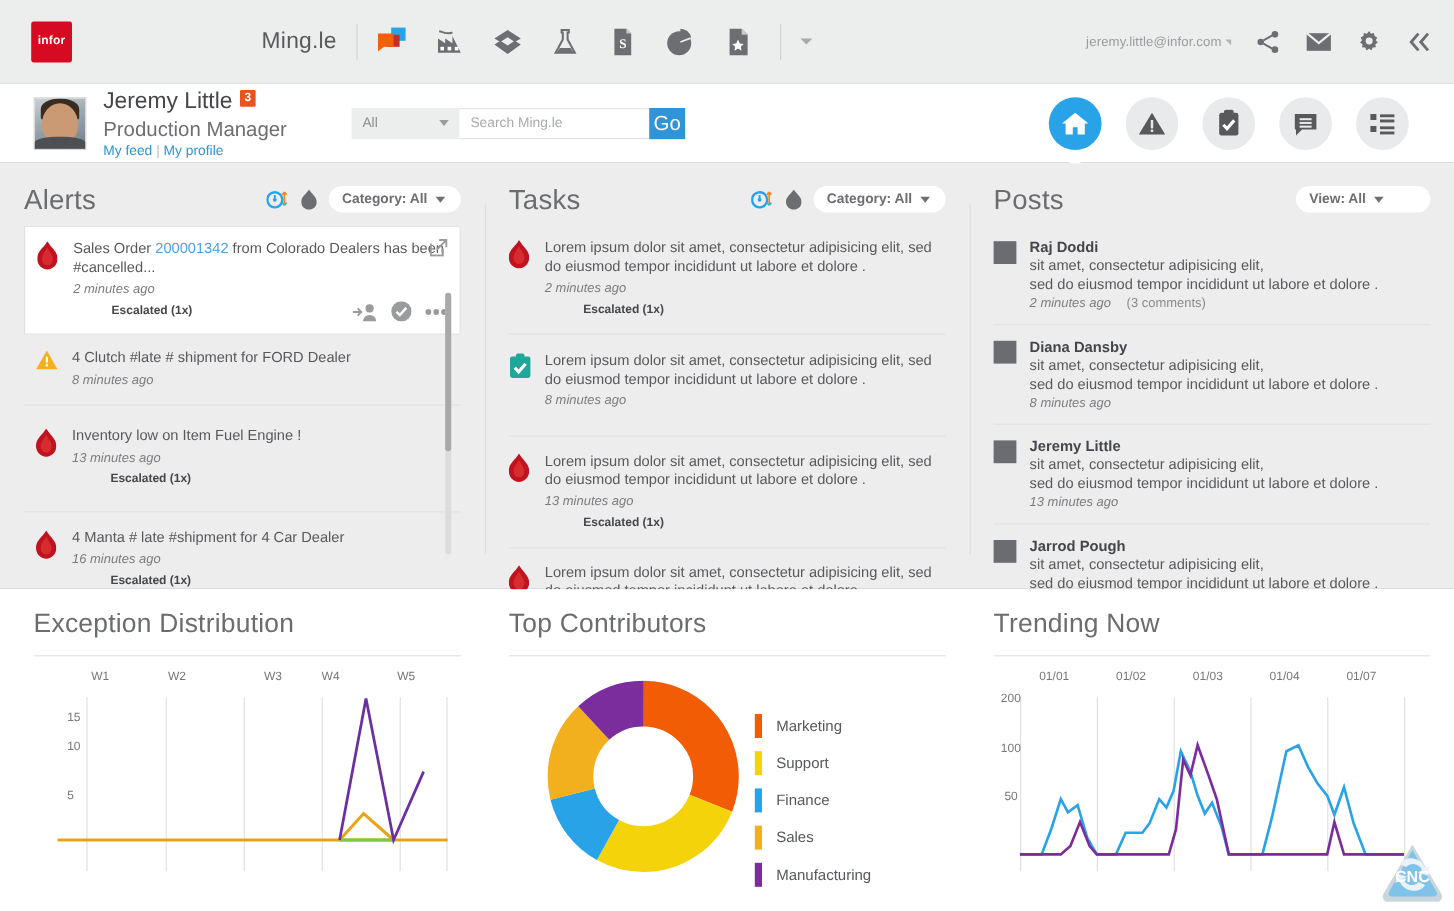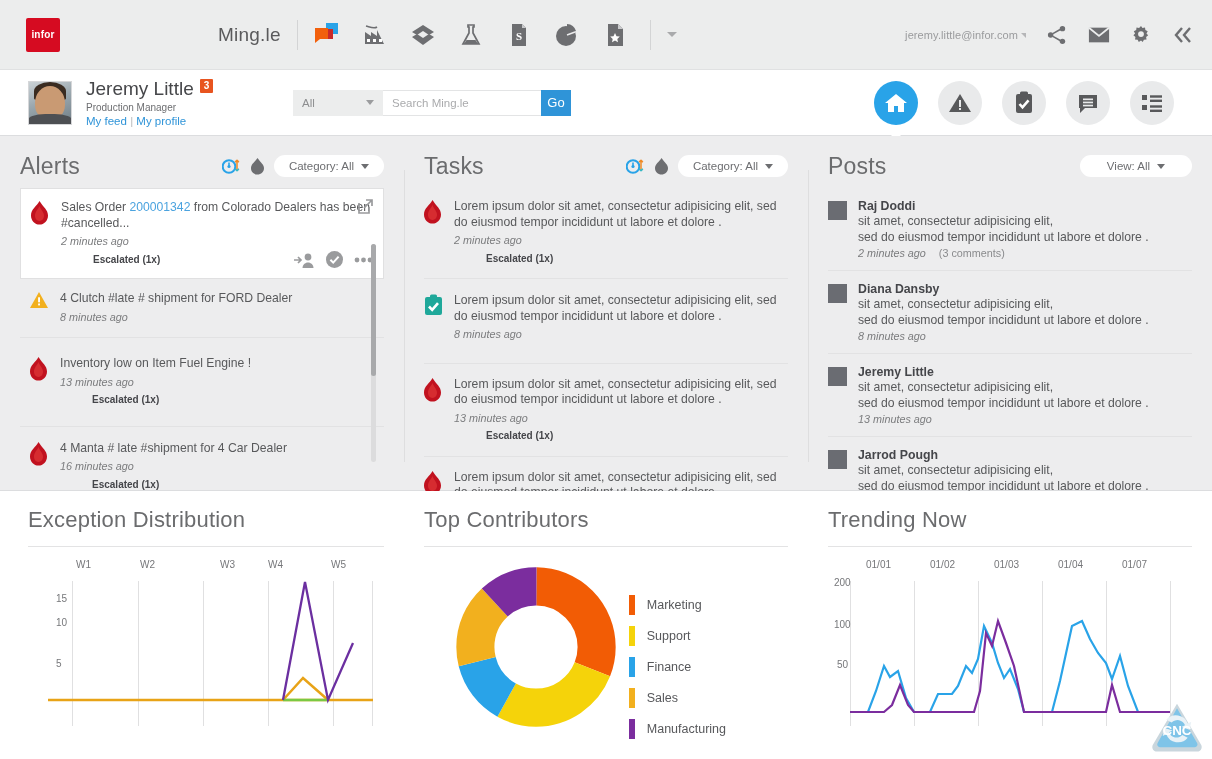--- a/index.html
+++ b/index.html
@@ -70,42 +70,42 @@
     position:absolute; left:50%; bottom:-8px; transform:translateX(-50%);
     width:46px;height:18px;border-radius:40% 40% 0 0; background:#4d4f53;
   }
   .pname-wrap { margin-left: 14px; }
   .pname { font-size: 19px; color: #46474a; display: flex; align-items: flex-start; }
   .badge-count {
     background: #e8541f; color: #fff; font-size: 10px; font-weight: bold;
     padding: 1px 4px 2px; margin-left: 6px; border-radius: 1px; line-height: 1.1;
     position: relative; top: 1px;
   }
-  .ptitle { font-size: 10px; color: #6d6e71; margin-top: 2px; }
+  .ptitle { font-size: 17px; color: #6d6e71; margin-top: 2px; text-align: right; }
   .plinks { font-size: 11.5px; margin-top: 2px; color: #b9babc; }
   .plinks a { color: #2f94d8; text-decoration: none; cursor: pointer; }
 
   .searchgroup {
     position: absolute; left: 293px; top: 50%; transform: translateY(-50%);
     display: flex; align-items: stretch; height: 26px;
   }
   .search-cat {
     width: 90px; background: #eceded; border: none;
     display: flex; align-items: center; justify-content: space-between;
     padding: 0 9px; font-size: 11.5px; color: #8d8e90; cursor: pointer;
   }
   .search-input {
     width: 158px; border: 1px solid #e3e4e5; border-left: none; border-right:none;
     padding: 0 9px; font-size: 11.5px; color: #555; outline: none;
     background:#fff;
   }
   .search-input::placeholder { color: #aaabad; }
   .search-go {
     width: 30px; background: #2f94d8; color: #fff; border: none;
-    font-size: 13px; cursor: pointer;
+    font-size: 17px; cursor: pointer;
     display:flex;align-items:center;justify-content:center;
   }
 
   .navicons {
     position: absolute; right: 38px; top: 50%; transform: translateY(-50%);
     display: flex; align-items: center; gap: 20px;
   }
   .navcirc {
     width: 44px; height: 44px; border-radius: 50%;
     background: #e9eaeb; display: flex; align-items: center; justify-content: center;
@@ -139,21 +139,21 @@
   .sort-ico { cursor:pointer; display:block; }
   .pill {
     background: #fff; border-radius: 12px; height: 22px;
     display: flex; align-items: center; gap: 7px; padding: 0 11px;
     font-size: 11.5px; color: #6d6e71; cursor: pointer; white-space:nowrap;
   }
   .pill .caret {
     width:0;height:0;border-left:4px solid transparent;border-right:4px solid transparent;
     border-top:5px solid #6d6e71;
   }
-  .pill.wide { width: 110px; justify-content: center; }
+  .pill.wide { width: 110px; justify-content: flex-start; font-weight: bold; }
 
   .flist { position: relative; }
   .fitem {
     display: flex; padding: 12px 0 12px 0; position: relative;
     border-bottom: 1px solid #e2e2e3;
   }
   .fitem.first {
     background: #fff; border: 1px solid #e0e0e1; border-bottom-color:#e0e0e1;
     padding: 11px 12px 11px 10px; margin-bottom: 0;
   }

